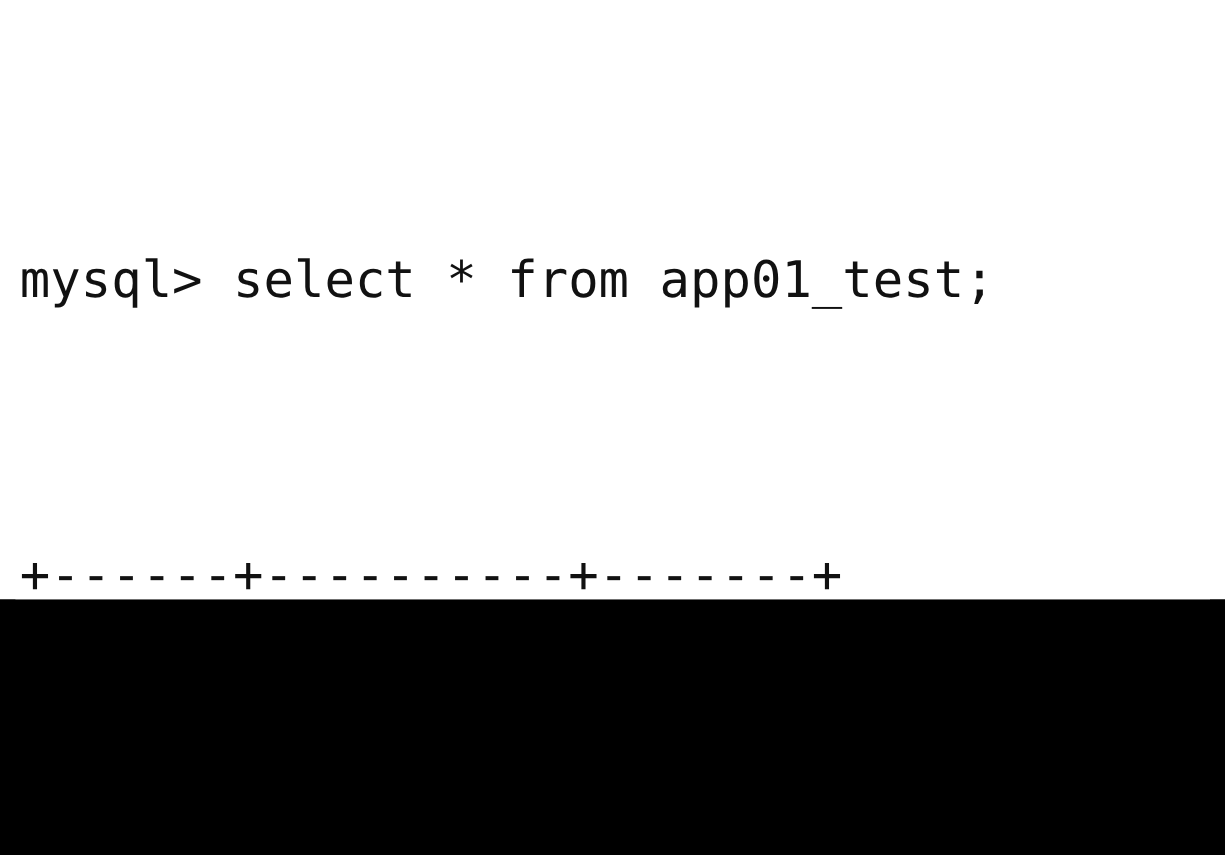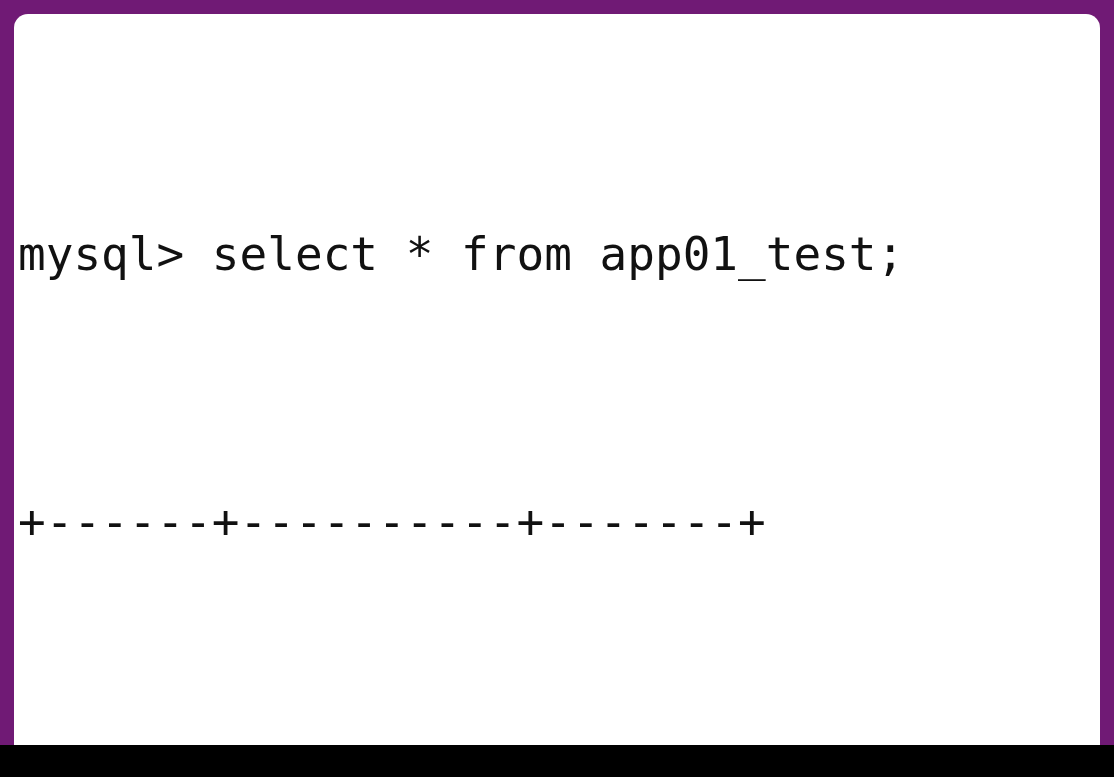--- a/index.html
+++ b/index.html
@@ -4,22 +4,22 @@
 <title>mysql terminal output</title>
 <style>
   html, body {
     margin: 0;
     padding: 0;
     background: #000000;
   }
   #screenshot {
     position: relative;
     width: 1114px;
-    height: 745px;
-    background: #701a75;
+    height: 545px;
+    background: #ffffff;
     overflow: hidden;
   }
   #panel {
     position: absolute;
     left: 14px;
     top: 14px;
     width: 1086px;
     height: 749px;
     background: #ffffff;
     border-radius: 14px;

